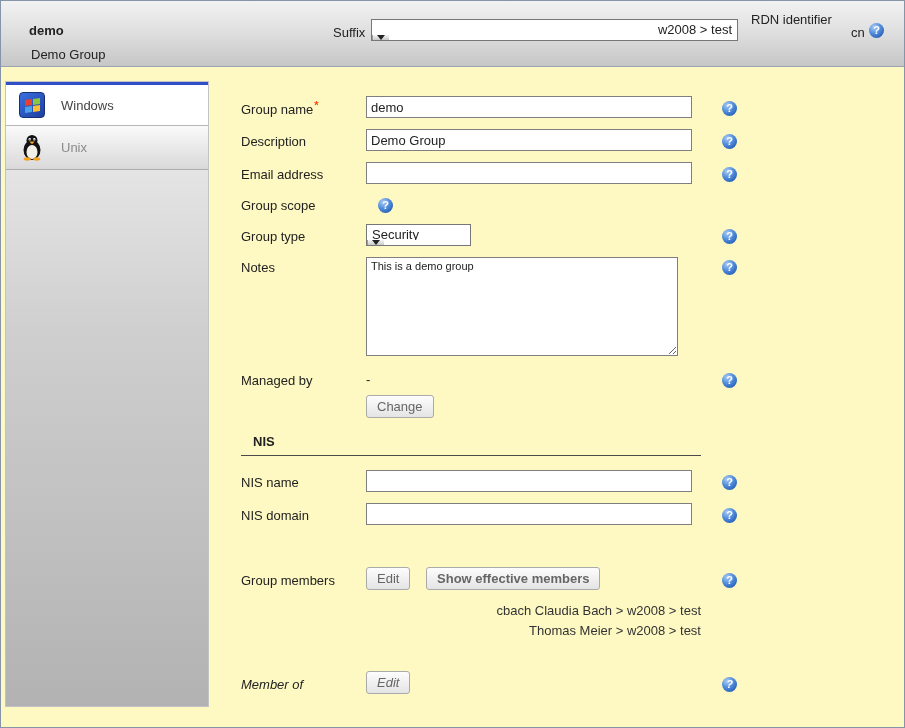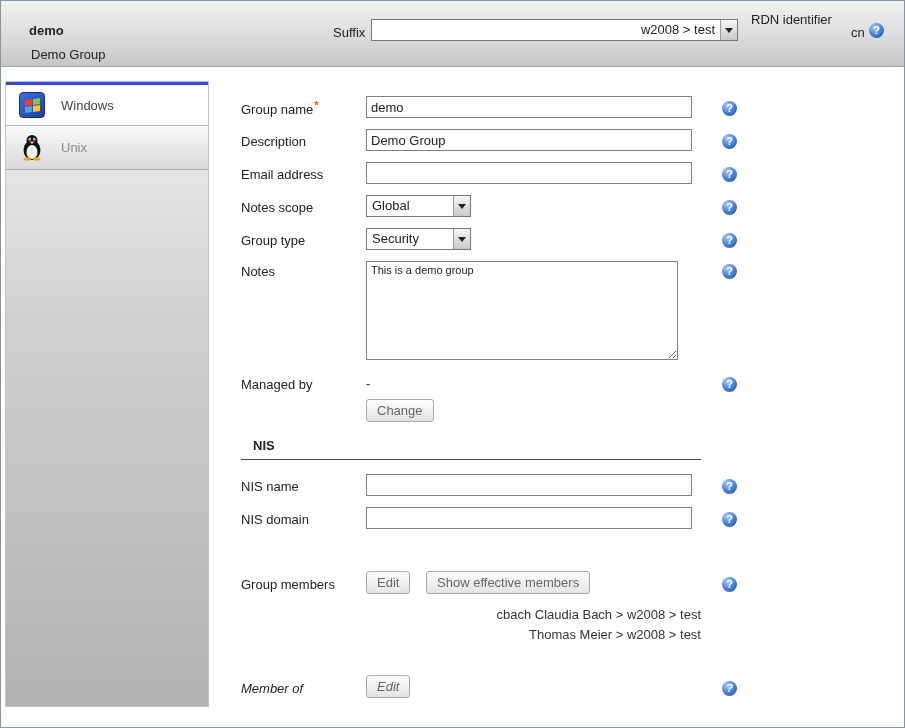--- a/index.html
+++ b/index.html
@@ -6,21 +6,21 @@
   html,body { width:905px; height:728px; }
   body {
     font-family: "Liberation Sans", "DejaVu Sans", sans-serif;
     font-size: 13px;
     color: #222;
     background: #d8e5f8;
   }
   .window {
     position: relative;
     width: 905px; height: 728px;
-    background: #ffffff;
+    background: #fef9c3;
     border: 1px solid #8694a8;
     overflow: hidden;
   }
 
   
   .hdr {
     position: absolute; left:0; top:0; right:0; height:66px;
     background: linear-gradient(#f2f2f2, #dcdcdc 55%, #c6c6c6);
     border-bottom: 1px solid #9aa3af;
   }
@@ -40,21 +40,21 @@
     padding:1px 4px;
   }
   .ta {
     width:312px; height:99px;
     border:1px solid #7f7f7f; background:#fff;
     font: inherit; font-size:11px; color:#222;
     padding:2px 4px; resize: both;
   }
   .sel {
     display:inline-flex; align-items:stretch;
-    background:#fff; border:1px solid #777; height:22px;
+    background:#fff; border:1px solid #777; height:22px;flex-direction:column;
   }
   .sel-value { flex:1; padding:2px 5px; white-space:nowrap; overflow:hidden; }
   .sel-value.right { text-align:right; }
   .sel-btn {
     width:17px; display:flex; align-items:center; justify-content:center;
     background: linear-gradient(#f6f6f6, #c9c9c9);
     border-left:1px solid #9a9a9a;
   }
   .tri { width:0; height:0; border-left:4px solid transparent;
          border-right:4px solid transparent; border-top:5px solid #222; }
@@ -113,21 +113,21 @@
   .dash { line-height:20px; }
   .chg { margin-top:5px; }
   .nis-head {
     margin:16px 0 14px 0; width:460px;
     border-bottom:1px solid #4a4a4a;
     padding:0 0 6px 12px; font-weight:bold;
   }
   .members-row { margin-top:42px; }
   .member-list { width:460px; text-align:right; line-height:20px; color:#333; margin-top:6px; }
   .memberof-row { margin-top:30px;font-style:italic; }
-  .btn-gap { margin-left:12px; }
+  .btn-gap { margin-left:12px;font-weight:bold; }
 </style>
 </head>
 <body>
 
 <div class="window">
 
   <div class="hdr">
     <div class="hdr-title">demo</div>
     <div class="hdr-sub">Demo Group</div>
     <div class="suffix-label">Suffix</div>
@@ -189,29 +189,21 @@
       <span class="help">?</span>
     </div>
 
     <div class="row">
       <span class="lbl">Email address</span>
       <span class="ctrl"><input class="txt" value="" style=""></span>
       <span class="help">?</span>
     </div>
 
     <div class="row">
-      <span class="lbl">Notes scope</span>
-      <span class="ctrl">
-        <span class="sel" style="width:105px">
-          <span class="sel-value">Global</span>
-          <span class="sel-btn">
-              <span class="tri"></span>
-            </span>
-        </span>
-      </span>
+      <span class="lbl">Group scope</span>
       <span class="help">?</span>
     </div>
 
     <div class="row">
       <span class="lbl">Group type</span>
       <span class="ctrl">
         <span class="sel" style="width:105px">
           <span class="sel-value">Security</span>
           <span class="sel-btn">
               <span class="tri"></span>

